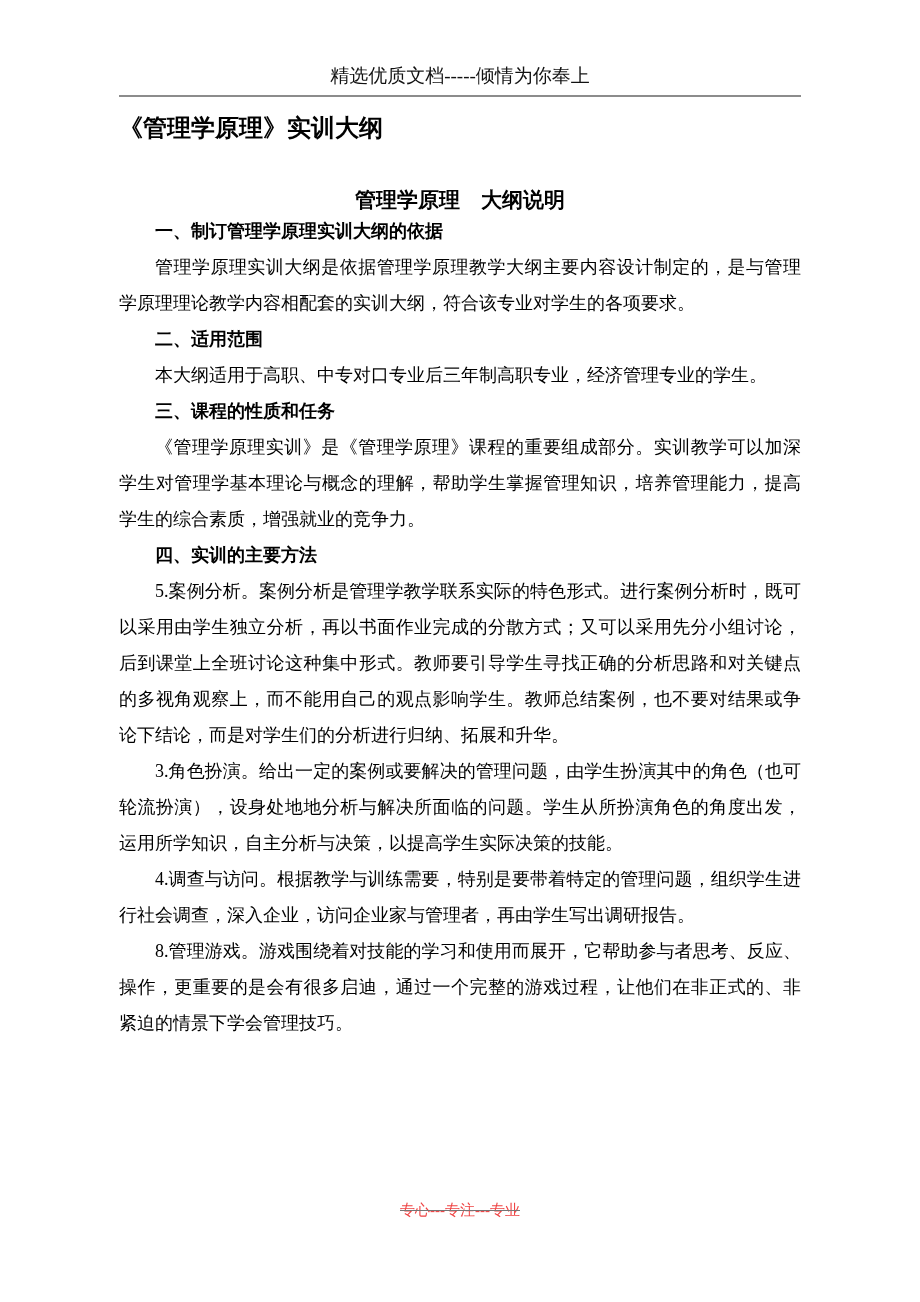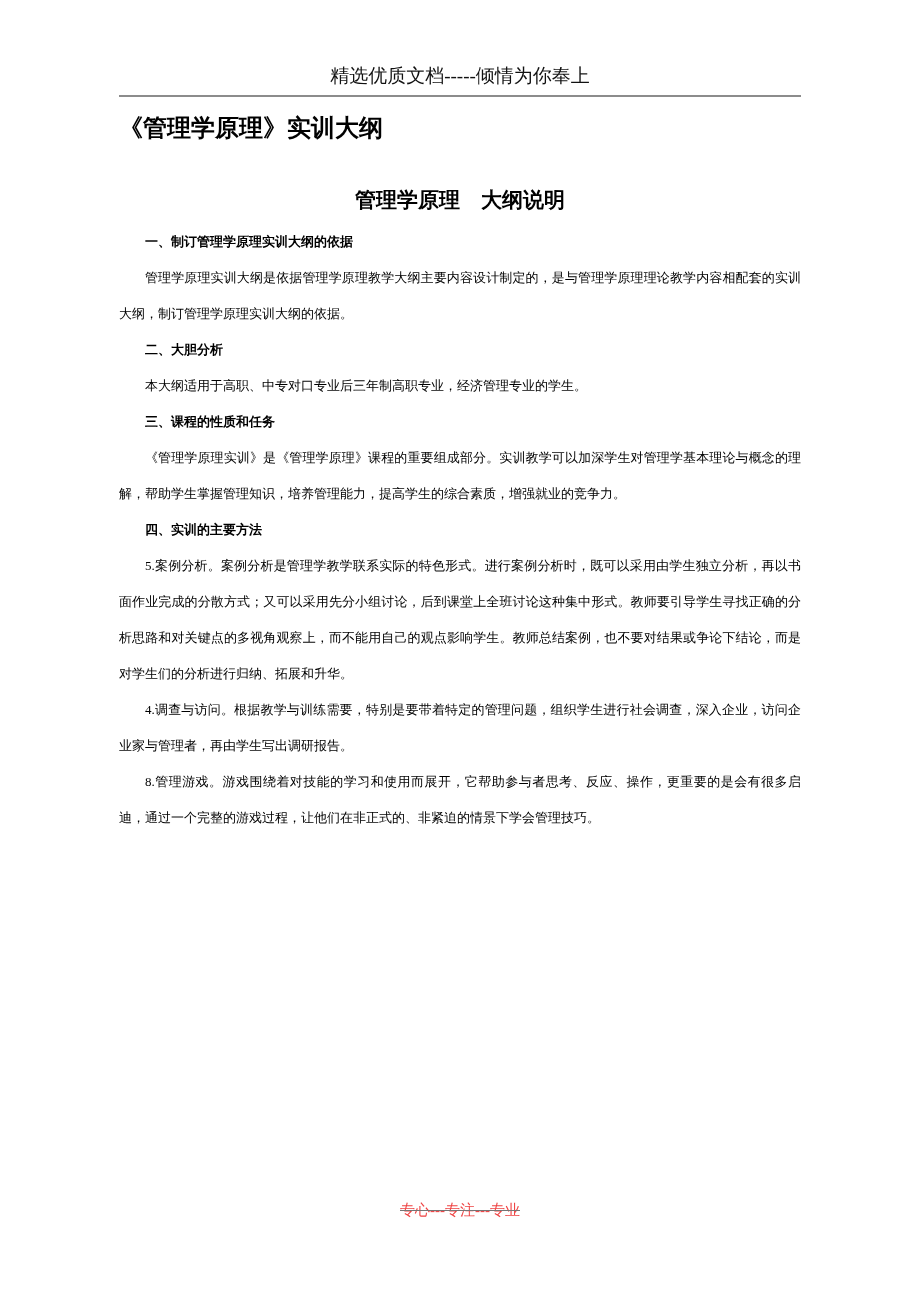--- a/index.html
+++ b/index.html
@@ -44,22 +44,21 @@
   }
   .part-heading {
     margin-top: 44px;
     text-align: center;
     font-family: "Liberation Sans", "DejaVu Sans", sans-serif;
     font-weight: bold;
     font-size: 21px;
     line-height: 26px;
   }
   .doc-body {
-    margin-top: 11px;
-    font-size: 13px;
+    font-size: 18px;
     line-height: 36px;
     text-align: justify;
   }
   .doc-body p {
     margin: 0;
     text-indent: 2em;
   }
   .doc-heading {
     font-family: "Liberation Sans", "DejaVu Sans", sans-serif;
     font-weight: bold;
@@ -81,25 +80,26 @@
 <body>
 
 <div class="page">
   <div class="content">
     <div class="page-header-text">精选优质文档-----倾情为你奉上</div>
     <div class="header-rule"></div>
     <div class="doc-title">《管理学原理》实训大纲</div>
     <div class="part-heading">管理学原理　大纲说明</div>
     <div class="doc-body">
         <p class="doc-heading">一、制订管理学原理实训大纲的依据</p>
-        <p class="doc-para">管理学原理实训大纲是依据管理学原理教学大纲主要内容设计制定的，是与管理学原理理论教学内容相配套的实训大纲，制订管理学原理实训大纲的依据。</p>
-        <p class="doc-heading">二、大胆分析</p>
+        <p class="doc-para">管理学原理实训大纲是依据管理学原理教学大纲主要内容设计制定的，是与管理学原理理论教学内容相配套的实训大纲，符合该专业对学生的各项要求。</p>
+        <p class="doc-heading">二、适用范围</p>
         <p class="doc-para">本大纲适用于高职、中专对口专业后三年制高职专业，经济管理专业的学生。</p>
         <p class="doc-heading">三、课程的性质和任务</p>
         <p class="doc-para">《管理学原理实训》是《管理学原理》课程的重要组成部分。实训教学可以加深学生对管理学基本理论与概念的理解，帮助学生掌握管理知识，培养管理能力，提高学生的综合素质，增强就业的竞争力。</p>
         <p class="doc-heading">四、实训的主要方法</p>
         <p class="doc-para">5.案例分析。案例分析是管理学教学联系实际的特色形式。进行案例分析时，既可以采用由学生独立分析，再以书面作业完成的分散方式；又可以采用先分小组讨论，后到课堂上全班讨论这种集中形式。教师要引导学生寻找正确的分析思路和对关键点的多视角观察上，而不能用自己的观点影响学生。教师总结案例，也不要对结果或争论下结论，而是对学生们的分析进行归纳、拓展和升华。</p>
+        <p class="doc-para">3.角色扮演。给出一定的案例或要解决的管理问题，由学生扮演其中的角色（也可轮流扮演），设身处地地分析与解决所面临的问题。学生从所扮演角色的角度出发，运用所学知识，自主分析与决策，以提高学生实际决策的技能。</p>
         <p class="doc-para">4.调查与访问。根据教学与训练需要，特别是要带着特定的管理问题，组织学生进行社会调查，深入企业，访问企业家与管理者，再由学生写出调研报告。</p>
         <p class="doc-para">8.管理游戏。游戏围绕着对技能的学习和使用而展开，它帮助参与者思考、反应、操作，更重要的是会有很多启迪，通过一个完整的游戏过程，让他们在非正式的、非紧迫的情景下学会管理技巧。</p>
       </div>
   </div>
   <div class="page-footer-text">专心---专注---专业</div>
 </div>
 
 </body></html>

